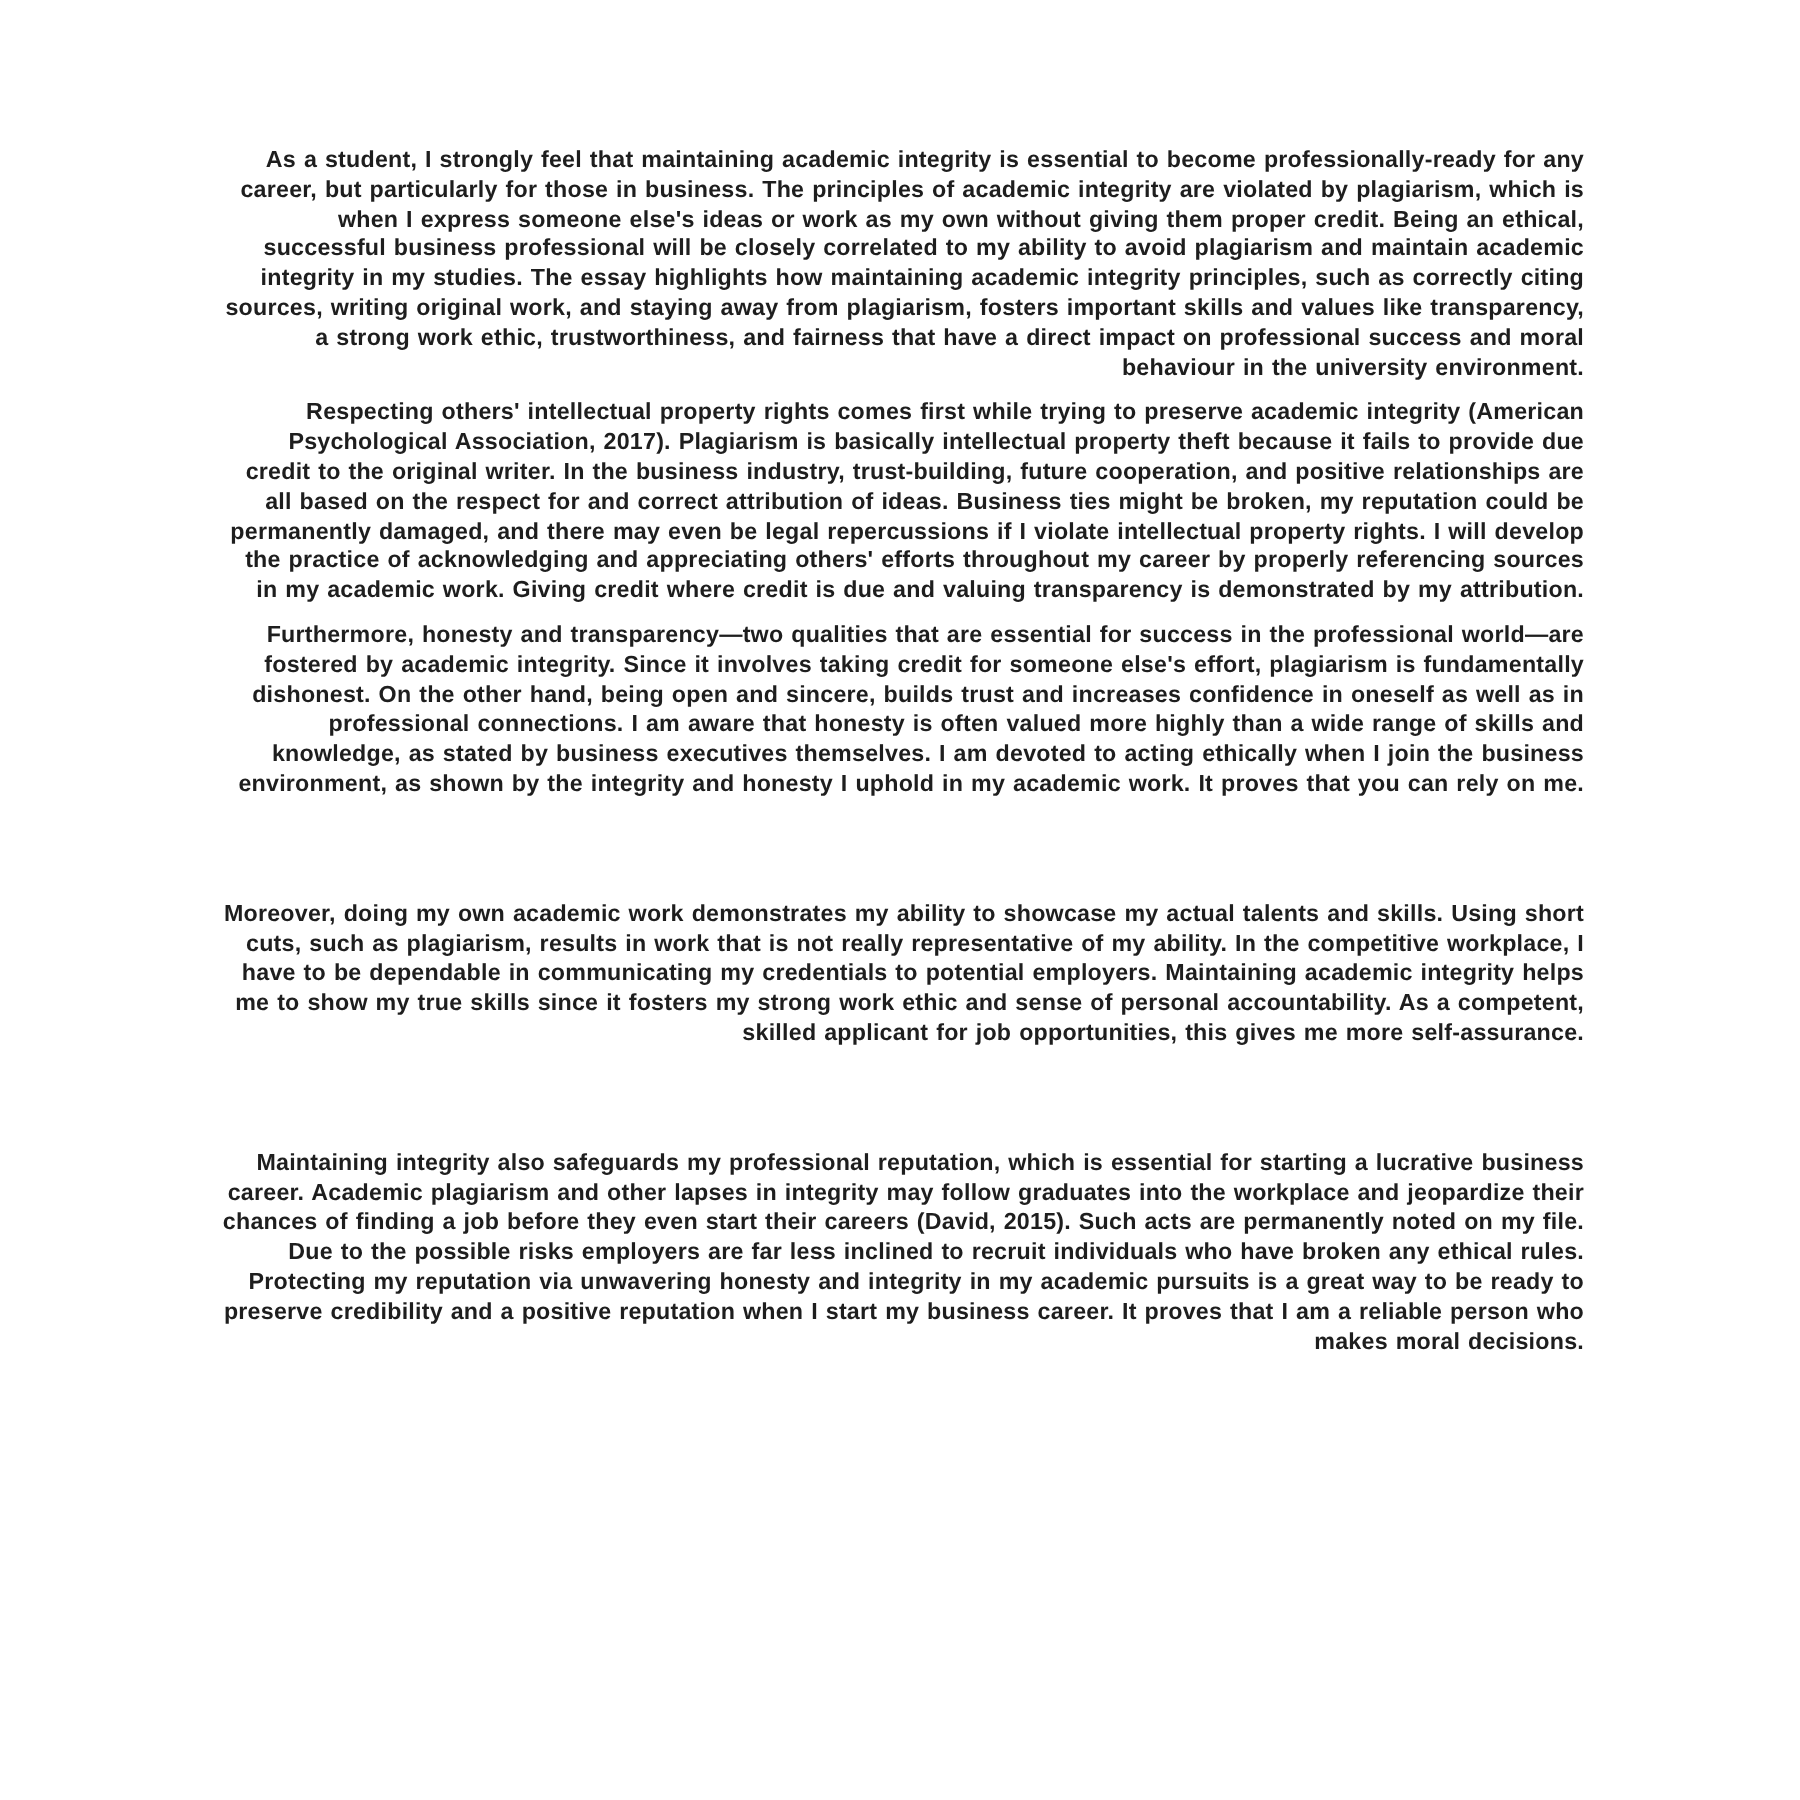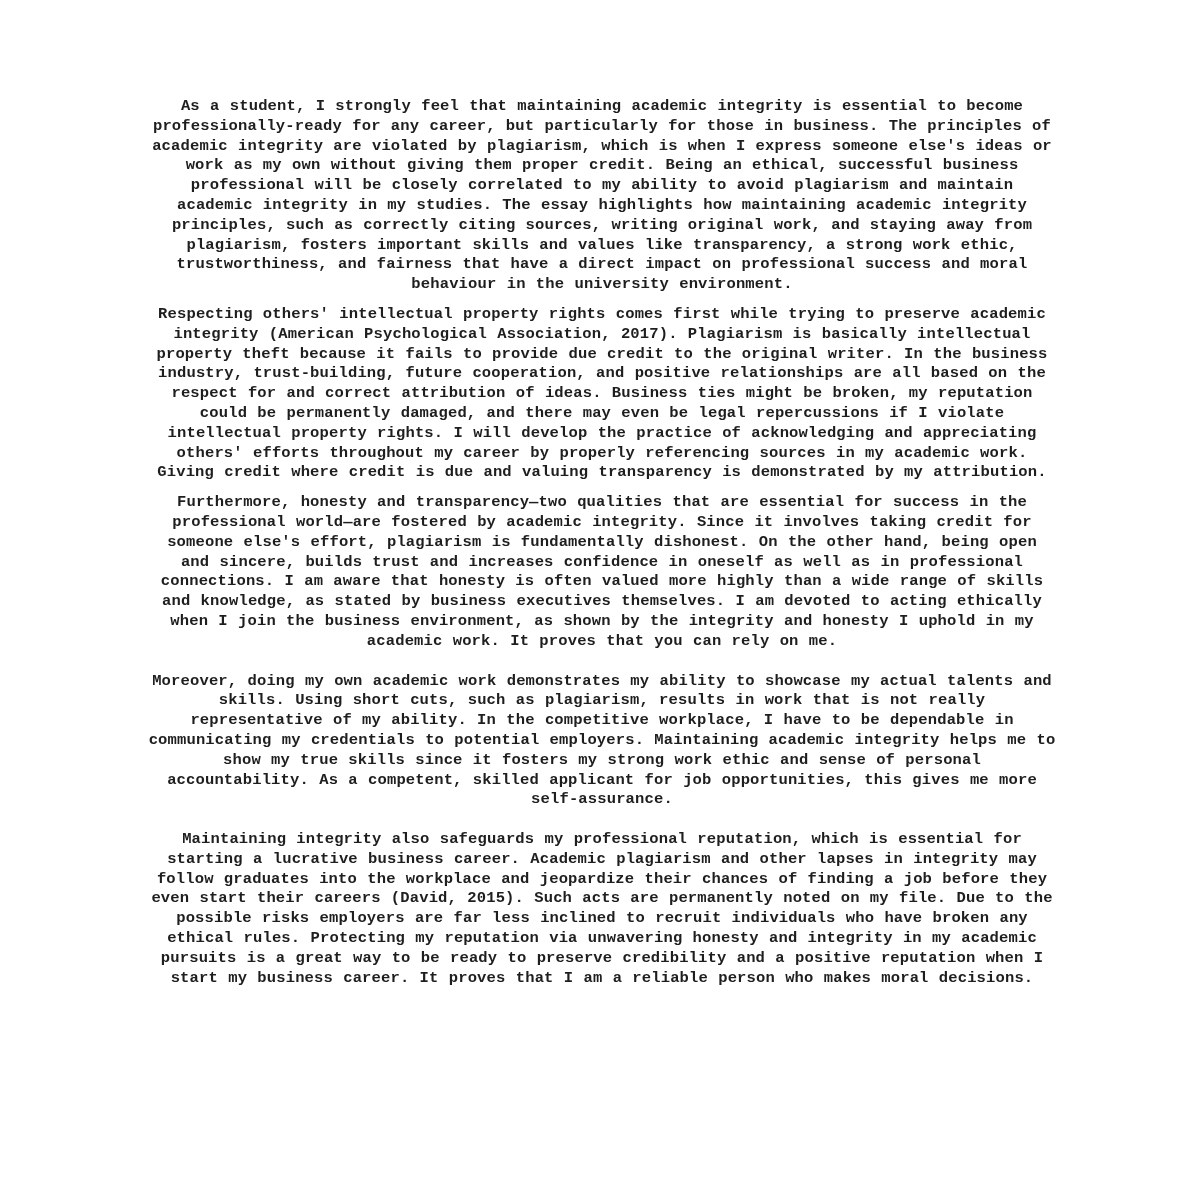--- a/index.html
+++ b/index.html
@@ -12,35 +12,35 @@
     width: 1200px;
     height: 1200px;
     background: #ffffff;
     overflow: hidden;
   }
   .content {
     position: absolute;
     left: 148px;
     top: 97px;
     width: 908px;
-    font-family: Liberation Mono, monospace;
+    font-family: Liberation Sans, sans-serif;
     font-weight: 600;
     font-size: 15.5px;
     line-height: 19.8px;
     letter-spacing: 0.15px;
     word-spacing: 0.8px;
     color: #1e1e1e;
-    text-align: center;
+    text-align: right;
   }
   .para {
     margin: 0 0 10px 0;
     padding: 0;
   }
   .para.gap-before {
-    margin-top: 20px;
+    margin-top: 67px;
   }
 </style>
 </head>
 <body>
 
 <div class="page">
   <div class="content">
     <p class="para">As a student, I strongly feel that maintaining academic integrity is essential to become professionally-ready for any career, but particularly for those in business. The principles of academic integrity are violated by plagiarism, which is when I express someone else's ideas or work as my own without giving them proper credit. Being an ethical, successful business professional will be closely correlated to my ability to avoid plagiarism and maintain academic integrity in my studies. The essay highlights how maintaining academic integrity principles, such as correctly citing sources, writing original work, and staying away from plagiarism, fosters important skills and values like transparency, a strong work ethic, trustworthiness, and fairness that have a direct impact on professional success and moral behaviour in the university environment.</p>
     <p class="para">Respecting others' intellectual property rights comes first while trying to preserve academic integrity (American Psychological Association, 2017). Plagiarism is basically intellectual property theft because it fails to provide due credit to the original writer. In the business industry, trust-building, future cooperation, and positive relationships are all based on the respect for and correct attribution of ideas. Business ties might be broken, my reputation could be permanently damaged, and there may even be legal repercussions if I violate intellectual property rights. I will develop the practice of acknowledging and appreciating others' efforts throughout my career by properly referencing sources in my academic work. Giving credit where credit is due and valuing transparency is demonstrated by my attribution.</p>
     <p class="para">Furthermore, honesty and transparency—two qualities that are essential for success in the professional world—are fostered by academic integrity. Since it involves taking credit for someone else's effort, plagiarism is fundamentally dishonest. On the other hand, being open and sincere, builds trust and increases confidence in oneself as well as in professional connections. I am aware that honesty is often valued more highly than a wide range of skills and knowledge, as stated by business executives themselves. I am devoted to acting ethically when I join the business environment, as shown by the integrity and honesty I uphold in my academic work. It proves that you can rely on me.</p>

